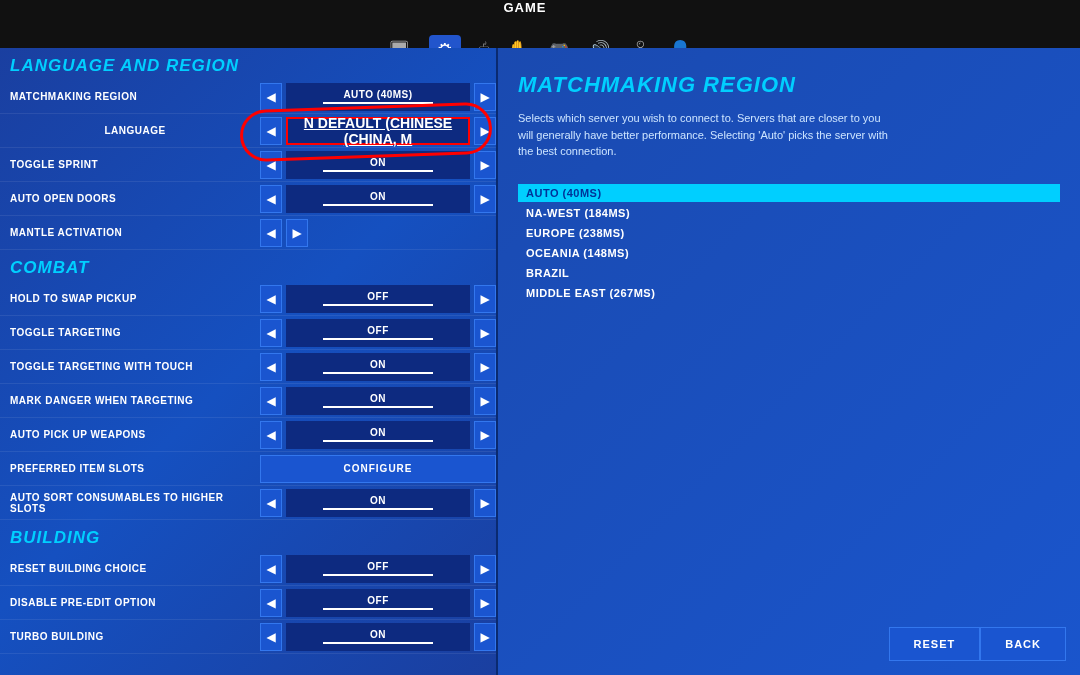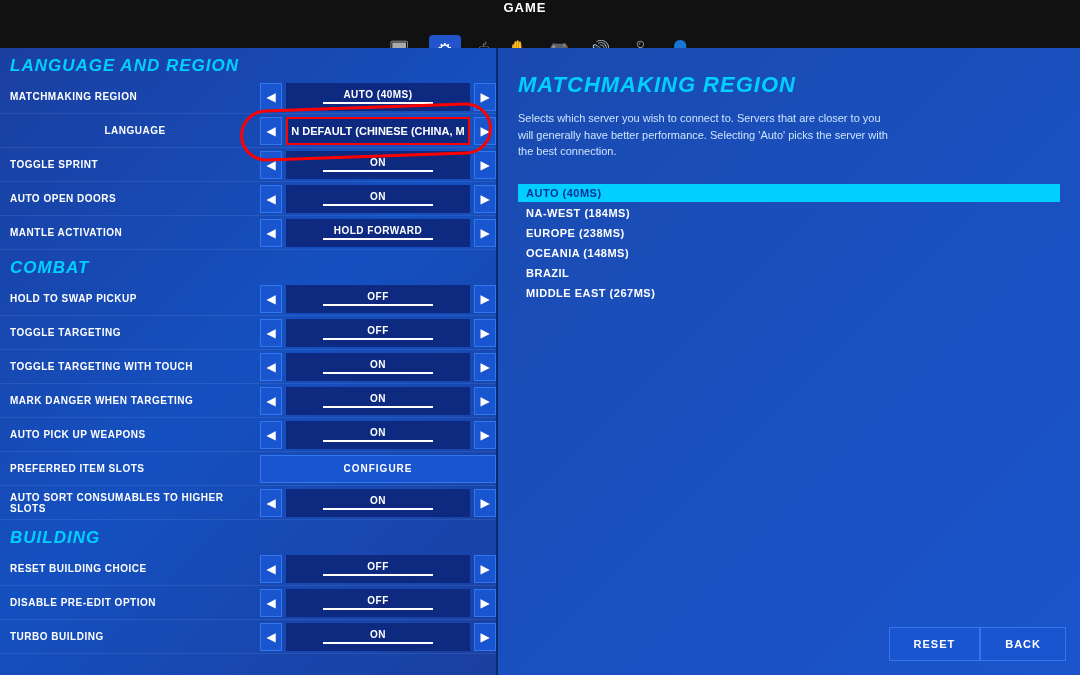--- a/index.html
+++ b/index.html
@@ -178,23 +178,24 @@
       background: #0d2a80;
       border: 2px solid red;
       flex: 1;
       height: 28px;
       display: flex;
       align-items: center;
       justify-content: center;
       min-width: 0;
     }
     .lang-value-text {
-      font-size: 11px;
-      font-weight: 900;
-      color: white;
+      font-size: 14px;
+      font-weight: 900;
+      color: white;
+      text-decoration: underline;
     }
     .red-circle-annotation {
       position: absolute;
       top: -8px;
       left: 240px;
       right: 4px;
       height: 52px;
       border: 3px solid red;
       border-radius: 28px;
       pointer-events: none;
@@ -332,24 +333,20 @@
           <div class="value-bar"></div>
         </div>
         <div class="arrow-btn">▶</div>
       </div>
     </div>
 
     <div class="setting-row">
       <span class="setting-label">MANTLE ACTIVATION</span>
       <div class="setting-control">
         <div class="arrow-btn">◀</div>
-        <div class="value-box">
-          <span class="value-text">HOLD FORWARD</span>
-          <div class="value-bar"></div>
-        </div>
         <div class="arrow-btn">▶</div>
       </div>
     </div>
 
     <div class="section-header">COMBAT</div>
 
     <div class="setting-row">
       <span class="setting-label">HOLD TO SWAP PICKUP</span>
       <div class="setting-control">
         <div class="arrow-btn">◀</div>

